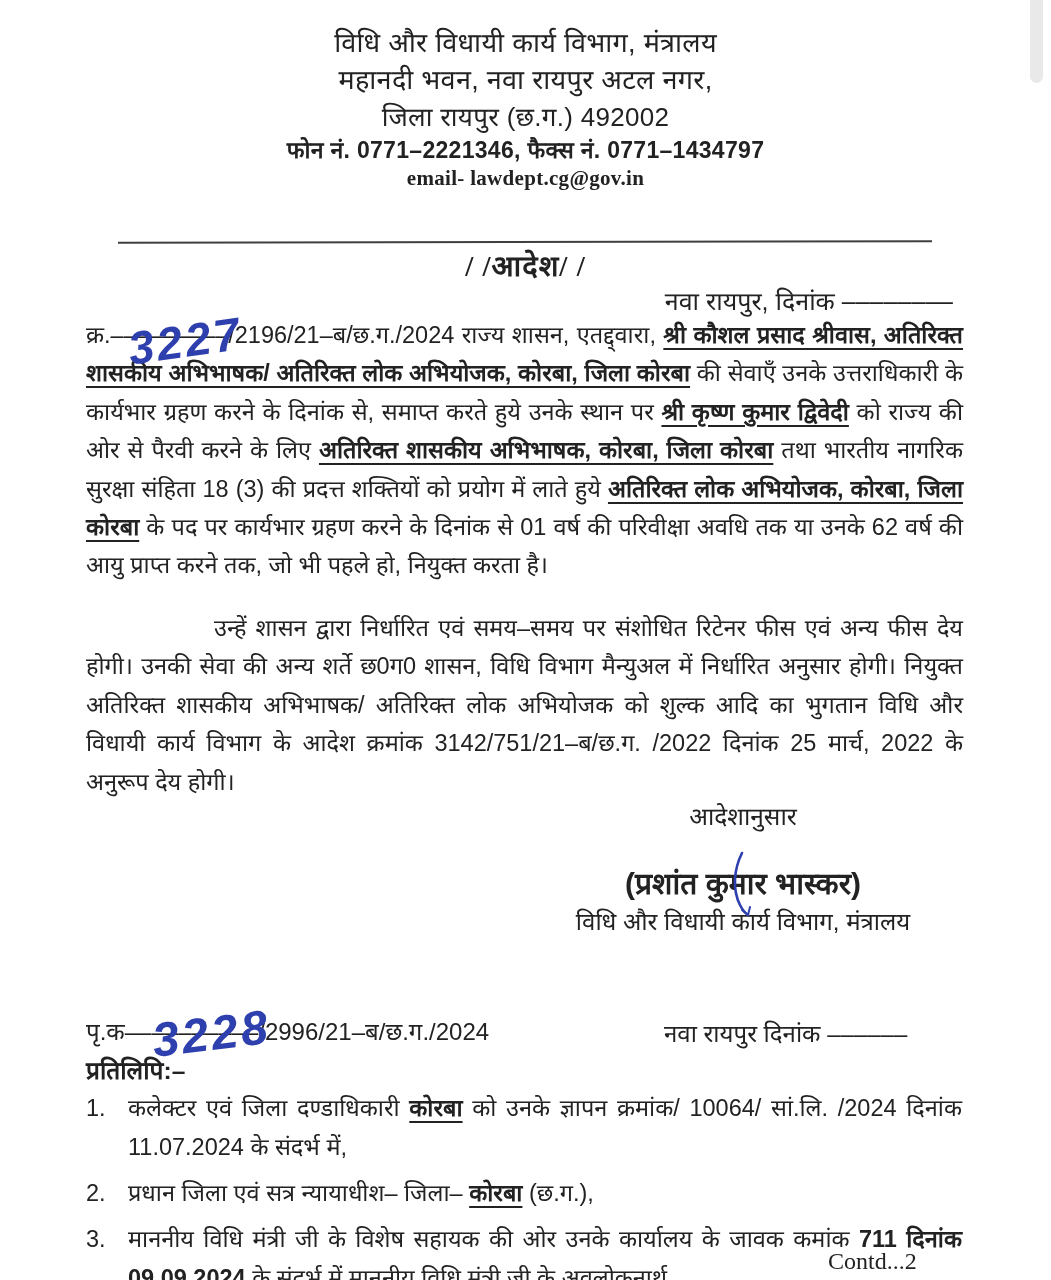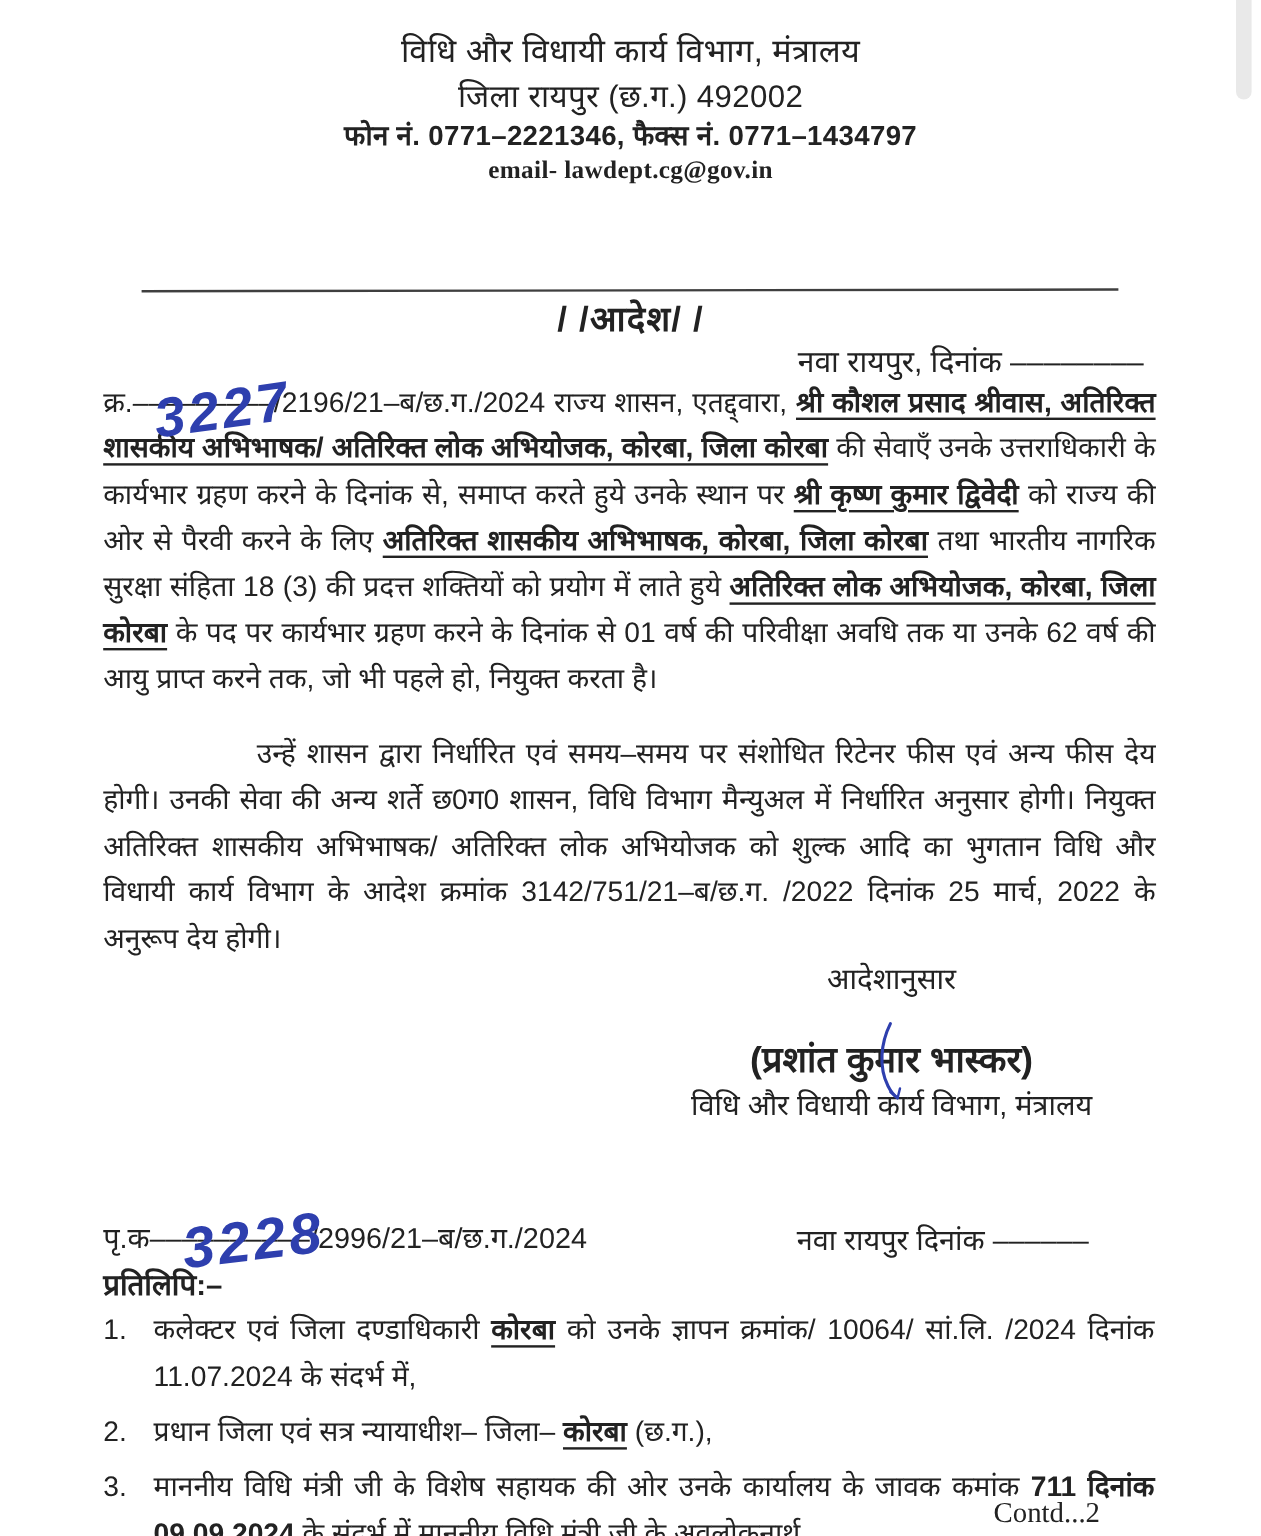--- a/index.html
+++ b/index.html
@@ -26,21 +26,21 @@
   
   .header{top:24px;left:0;width:100%;text-align:center;letter-spacing:.3px;}
   .h-org{font-size:27px;line-height:39px;}
   .h-dept{font-size:27px;line-height:38px;}
   .h-addr1{font-size:27px;line-height:37px;}
   .h-addr2{font-size:26px;line-height:36px;}
   .h-phone{font-size:23px;line-height:30px;font-weight:600;}
   .h-email{font-size:21px;line-height:27px;font-weight:700;font-family:Liberation Serif, serif;}
 
   .rule{top:241px;left:118px;width:814px;border-top:2.5px solid #3f3f3f;transform:rotate(-.1deg);}
-  .order-title{top:245px;left:0;width:100%;text-align:center;font-size:29px;font-weight:600;letter-spacing:1px;}
+  .order-title{top:245px;left:0;width:100%;text-align:center;font-size:29px;font-weight:600;letter-spacing:1px;font-family:Liberation Serif, serif;}
   .place-date-1{top:283px;right:98px;font-size:25px;}
 
   .para{font-size:23.5px;line-height:38.4px;text-align:justify;}
   .para1{top:316px;left:86px;width:877px;}
   .para2{top:609px;left:86px;width:877px;text-indent:128px;}
 
   
   .dashes{position:relative;display:inline-block;}
   .hw{
     position:absolute;left:4px;bottom:-10px;
@@ -72,20 +72,21 @@
 
   .contd{top:1248px;left:828px;font-size:24px;font-family:"Liberation Serif","DejaVu Serif",serif;}
 </style>
 </head>
 <body>
 
 <div class="abs scroll-thumb"></div>
 
 <div class="abs header">
   <div class="h-dept">विधि और विधायी कार्य विभाग, मंत्रालय</div>
+  <div class="h-addr1">महानदी भवन, नवा रायपुर अटल नगर,</div>
   <div class="h-addr2">जिला रायपुर (छ.ग.) 492002</div>
   <div class="h-phone">फोन नं. 0771–2221346, फैक्स नं. 0771–1434797</div>
   <div class="h-email">email- lawdept.cg@gov.in</div>
 </div>
 
 <div class="abs rule"></div>
 
 <div class="abs order-title">/ /आदेश/ /</div>
 
 <div class="abs place-date-1">नवा रायपुर, दिनांक ––––––––</div>

